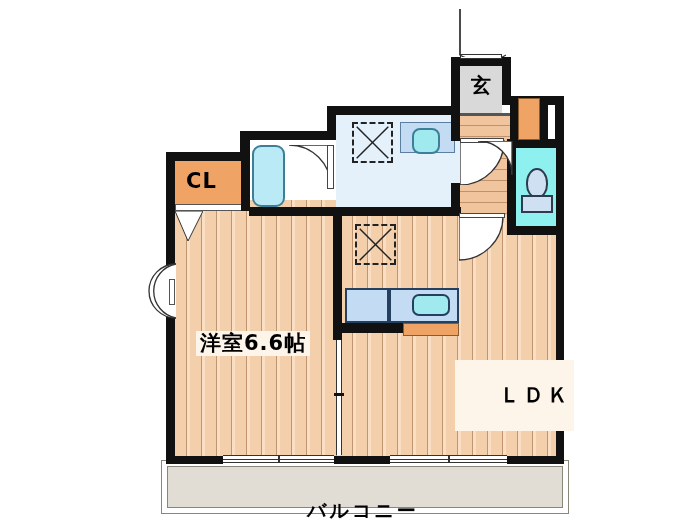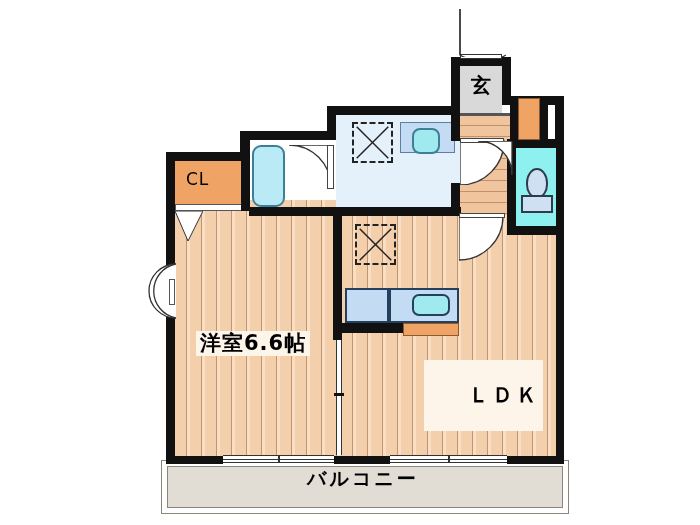--- a/index.html
+++ b/index.html
@@ -53,34 +53,34 @@
   .arc svg{display:block;}
 
   
   .slider{background:#ffffff;border-top:1px solid #333;border-bottom:1px solid #333;}
   .slider:after{content:"";position:absolute;left:0;right:0;top:50%;height:1px;background:#333;}
 
   
   .lbl{position:absolute;color:#000;white-space:pre;line-height:1.1;
        font-family:"DejaVu Sans","Liberation Sans",sans-serif;}
   .lbl-room{font-size:21px;font-weight:700;background:#fdf4ea;padding:1px 4px;letter-spacing:1px;}
-  .lbl-ldk{font-size:21px;font-weight:700;background:#fdf4ea;padding:1px 3px;text-align:center;letter-spacing:3px;}
+  .lbl-ldk{font-size:21px;font-weight:700;background:#fdf4ea;padding:1px 3px;text-align:center;letter-spacing:3px;margin-left:31px;}
   .lbl-ldk .sz{letter-spacing:1px;display:block;}
-  .lbl-cl{font-size:17px;font-weight:400;letter-spacing:1px;}
+  .lbl-cl{font-size:21px;font-weight:700;letter-spacing:1px;}
   .lbl-gen{font-size:20px;font-weight:700;}
   .lbl-bal{font-size:19px;font-weight:700;letter-spacing:3px;}
 </style>
 </head>
 <body>
 
 <div id="plan">
 
   <div class="ab balcony bd1" style="left:167px;top:466px;width:396px;height:42px;border:1px solid #8a8679;"></div>
   <div class="ab bd1" style="left:161px;top:460px;width:408px;height:54px;border:1px solid #8a8679;background:transparent;"></div>
-  <div class="lbl lbl-bal" style="left:307px;top:468px;">バルコニー</div>
+  <div class="lbl lbl-bal" style="left:307px;top:500px;">バルコニー</div>
 
   <div class="ab wall" style="left:166px;top:152px;width:9px;height:312px;"></div>
 
   <div class="ab wall" style="left:166px;top:455px;width:57px;height:9px;"></div>
   <div class="ab wall" style="left:334px;top:455px;width:56px;height:9px;"></div>
   <div class="ab wall" style="left:507px;top:455px;width:57px;height:9px;"></div>
 
   <div class="ab wall" style="left:555px;top:96px;width:9px;height:368px;"></div>
 
   <div class="ab wall" style="left:166px;top:152px;width:82px;height:9px;"></div>

